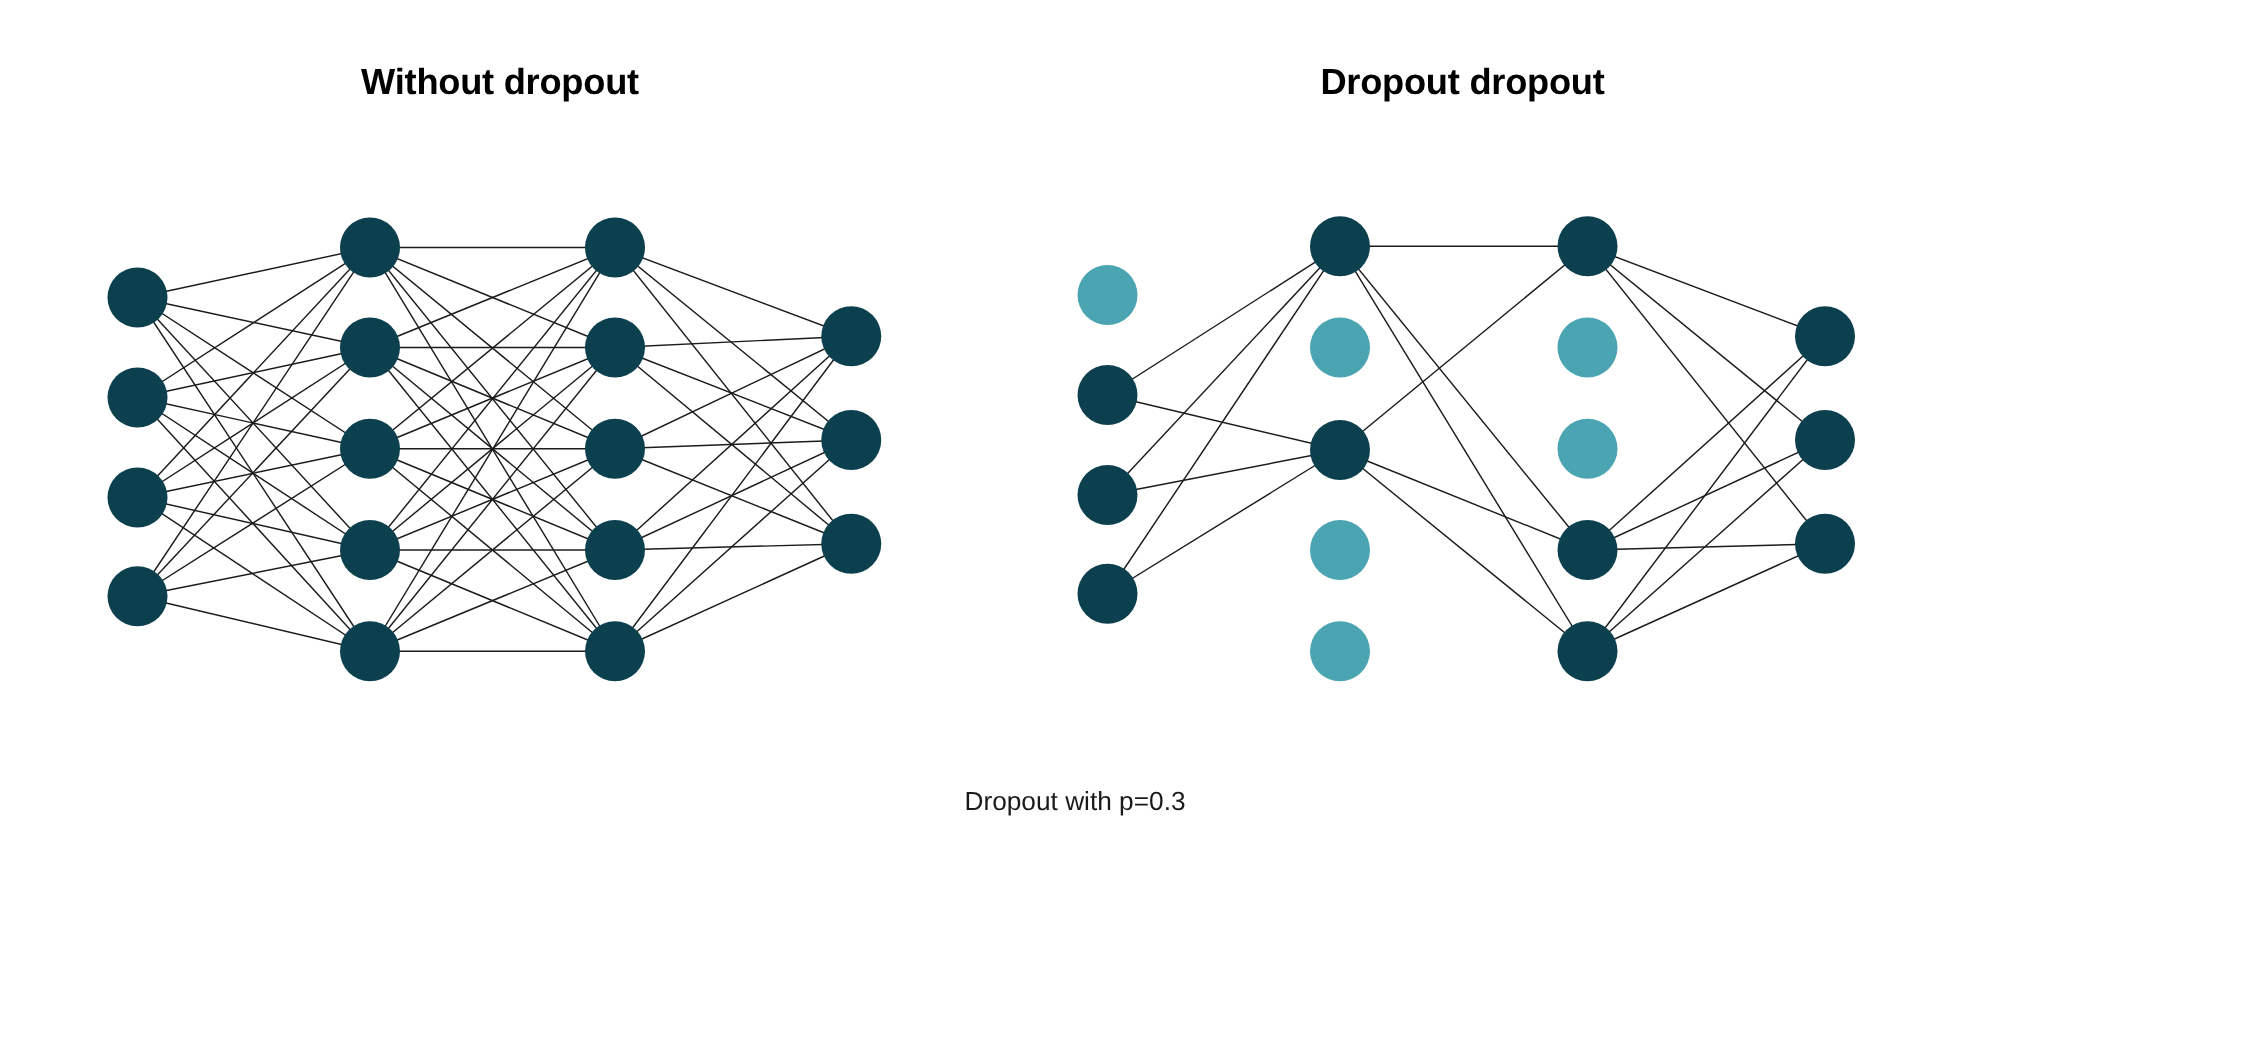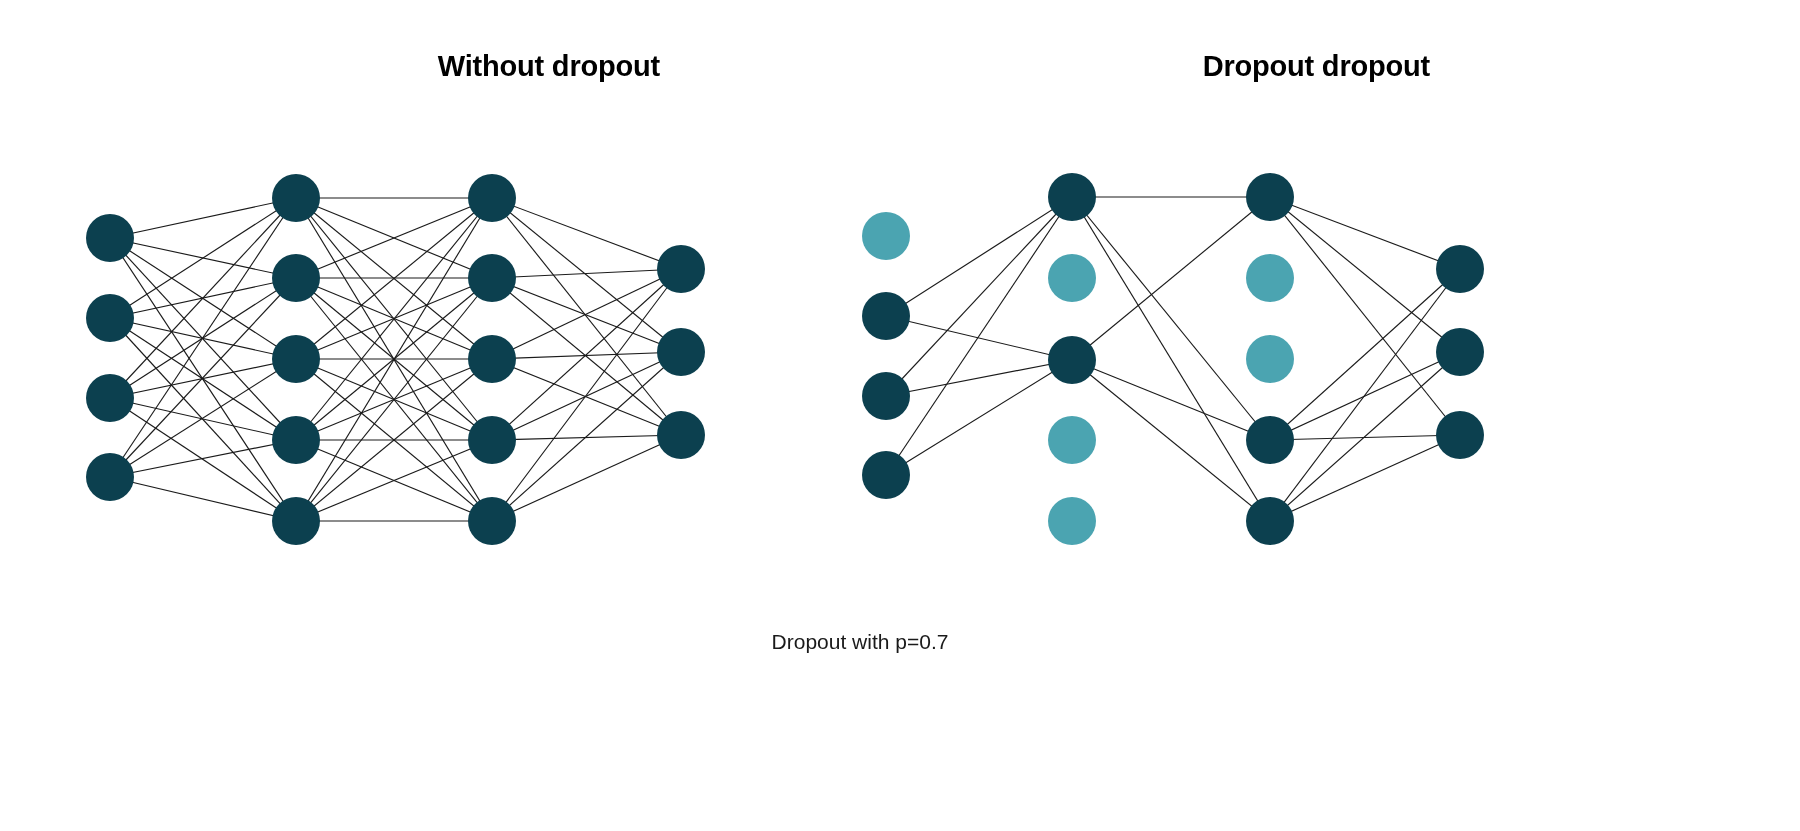--- a/index.html
+++ b/index.html
@@ -19,21 +19,21 @@
     background: #ffffff;
     overflow: hidden;
   }
   .panel-title {
     position: absolute;
     top: 50px;
     font-size: 29px;
     font-weight: bold;
     letter-spacing: -0.2px;
     color: #000000;
-    text-align: right;
+    text-align: center;
     white-space: nowrap;
   }
   #title-left  { left: 140px; width: 520px; }
   #title-right { left: 910px; width: 520px; }
 
   .caption {
     position: absolute;
     top: 630px;
     left: 480px;
     width: 760px;
@@ -184,15 +184,15 @@
         <circle cx="1270" cy="278" r="24" fill="#4ba4b1" class="node-dropped"></circle>
         <circle cx="1270" cy="359" r="24" fill="#4ba4b1" class="node-dropped"></circle>
         <circle cx="1270" cy="440" r="24" fill="#0c404f" class="node-active"></circle>
         <circle cx="1270" cy="521" r="24" fill="#0c404f" class="node-active"></circle>
         <circle cx="1460" cy="269" r="24" fill="#0c404f" class="node-active"></circle>
         <circle cx="1460" cy="352" r="24" fill="#0c404f" class="node-active"></circle>
         <circle cx="1460" cy="435" r="24" fill="#0c404f" class="node-active"></circle>
       </g>
   </svg>
 
-  <div class="caption">Dropout with p=0.7</div>
+  <div class="caption">Dropout with p=0.3</div>
 
 </div>
 
 </body></html>

